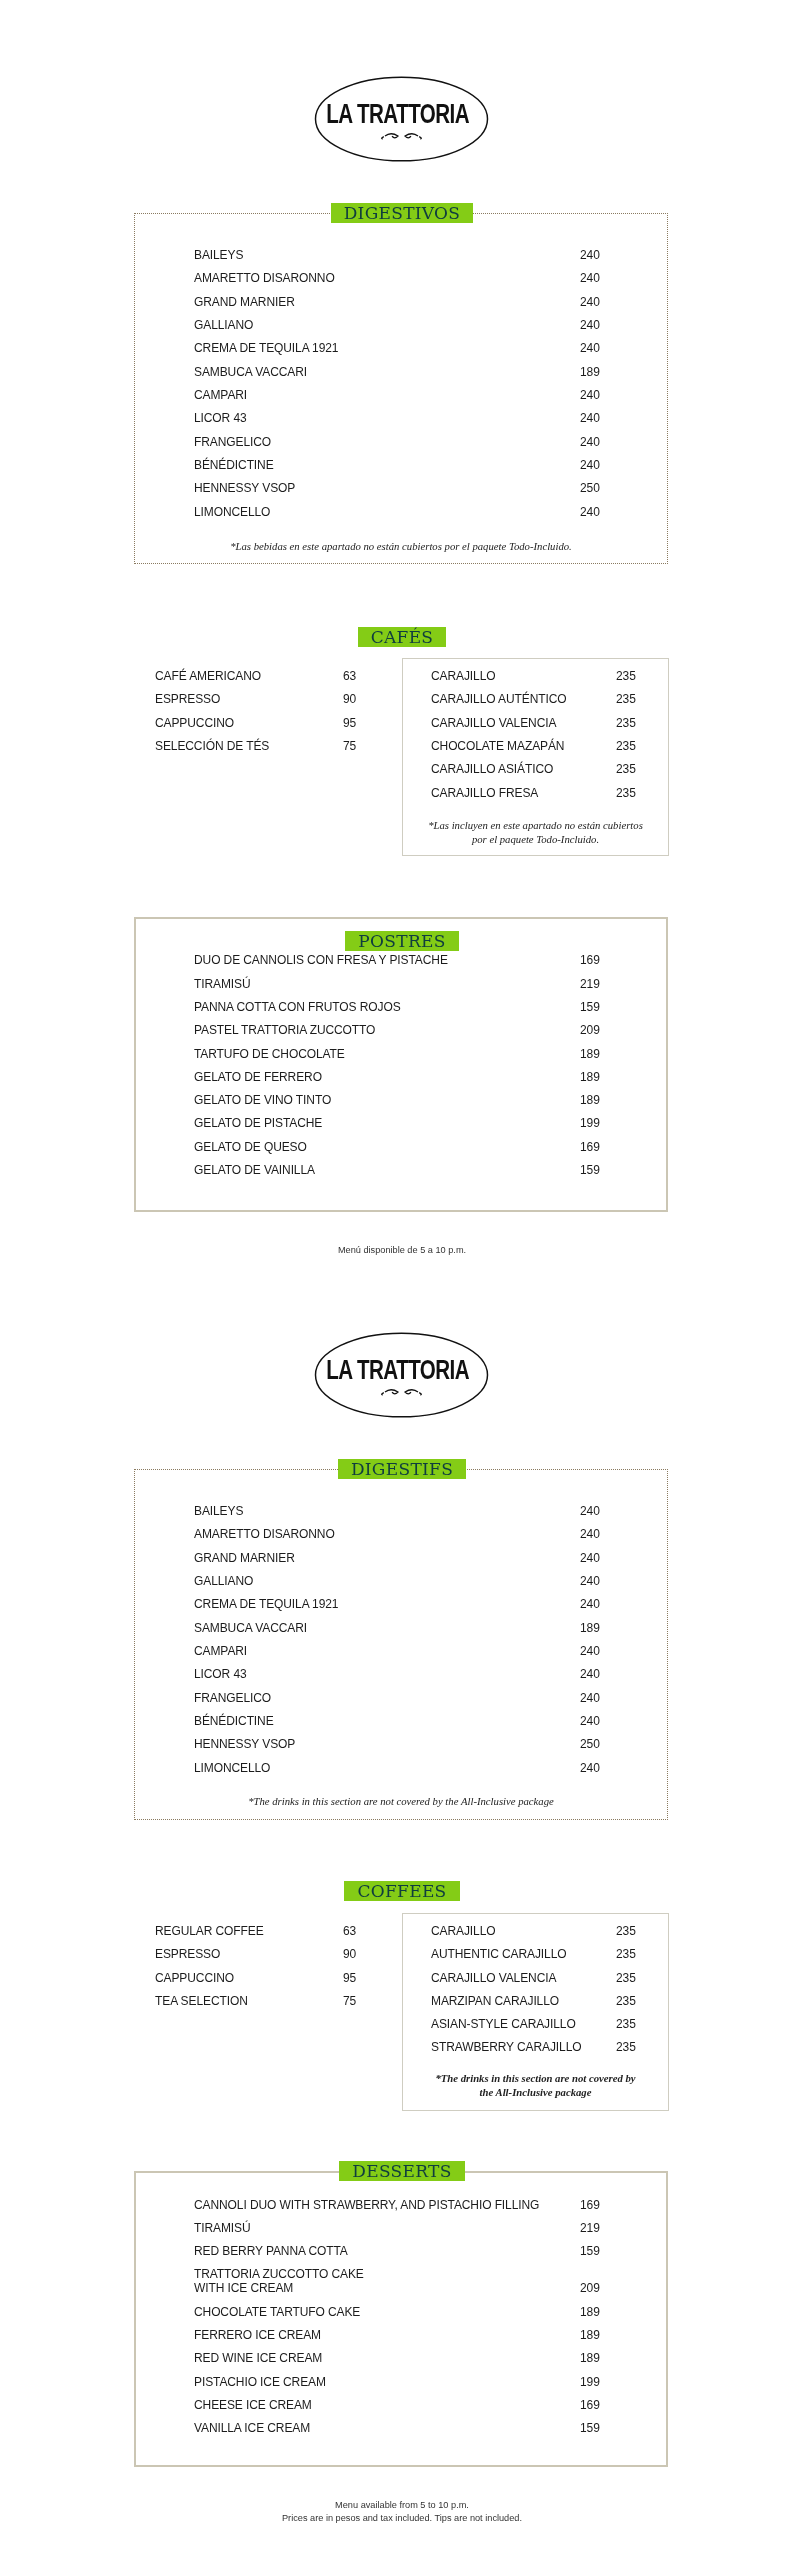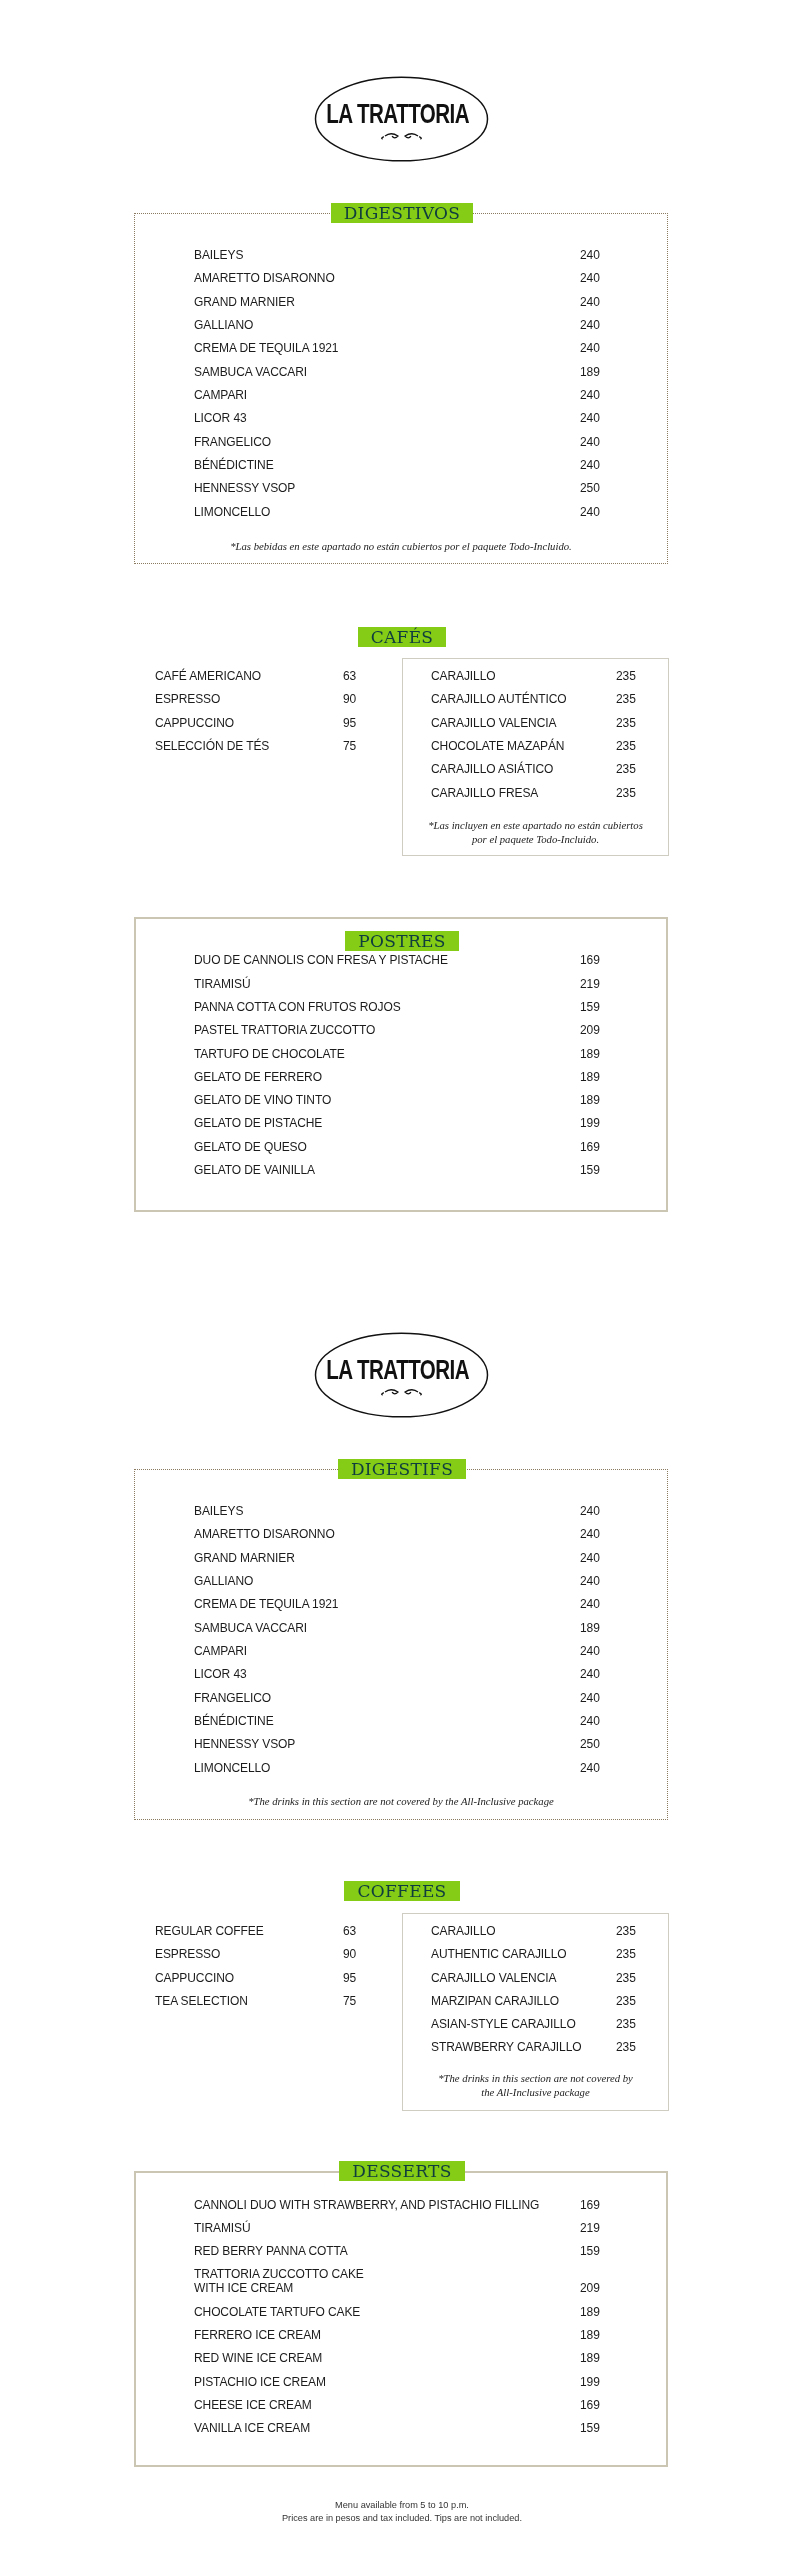--- a/index.html
+++ b/index.html
@@ -200,20 +200,21 @@
       <span class="name">GELATO DE QUESO</span>
       <span class="price" style="left: 386px; top: 0px;">169</span>
     </div>
     <div class="row" style="left: 194px; top: 1163px; width: 415px;">
       <span class="name">GELATO DE VAINILLA</span>
       <span class="price" style="left: 386px; top: 0px;">159</span>
     </div>
   </div>
 
 <div class="footer" style="top:1244px;">
+  <div>Menú disponible de 5 a 10 p.m.</div>
 </div>
 
 <div class="logo" style="top:1332px;">
   <svg width="175" height="86" viewBox="0 0 296 146">
     <ellipse cx="148" cy="73" rx="146" ry="71" fill="#fff" stroke="#111" stroke-width="2.5"></ellipse>
     <text font-family="Liberation Sans, sans-serif" font-weight="bold" font-size="38" fill="#111" letter-spacing="-1" transform="scale(0.92,1.25)" x="22" y="64">LA TRATTORIA</text>
     <g fill="none" stroke="#111" stroke-width="2.2">
       <path d="M120 102 q10 -8 22 0 q-6 6 -10 0"></path>
       <path d="M176 102 q-10 -8 -22 0 q6 6 10 0"></path>
       <path d="M118 103 q-6 3 -2 4"></path>
@@ -319,21 +320,21 @@
     <div class="row" style="left: 431px; top: 2017px; width: 213px;">
       <span class="name">ASIAN-STYLE CARAJILLO</span>
       <span class="price" style="left: 185px; top: 0px;">235</span>
     </div>
     <div class="row" style="left: 431px; top: 2040px; width: 213px;">
       <span class="name">STRAWBERRY CARAJILLO</span>
       <span class="price" style="left: 185px; top: 0px;">235</span>
     </div>
   </div>
 
-<div class="note" style="left:402px; width:267px; top:2071px;">
+<div class="note" style="left:402px; width:267px; top:2071px;font-weight:bold;">
   <div>*The drinks in this section are not covered by</div>
   <div>the All-Inclusive package</div>
 </div>
 
 <div class="box-double" style="top:2171px; height:296px;"></div>
 <div class="heading" style="top:2161px;"><span>DESSERTS</span></div>
 
 <div id="desserts-en-rows">
     <div class="row" style="left: 194px; top: 2198px; width: 415px;">
       <span class="name">CANNOLI DUO WITH STRAWBERRY, AND PISTACHIO FILLING</span>

